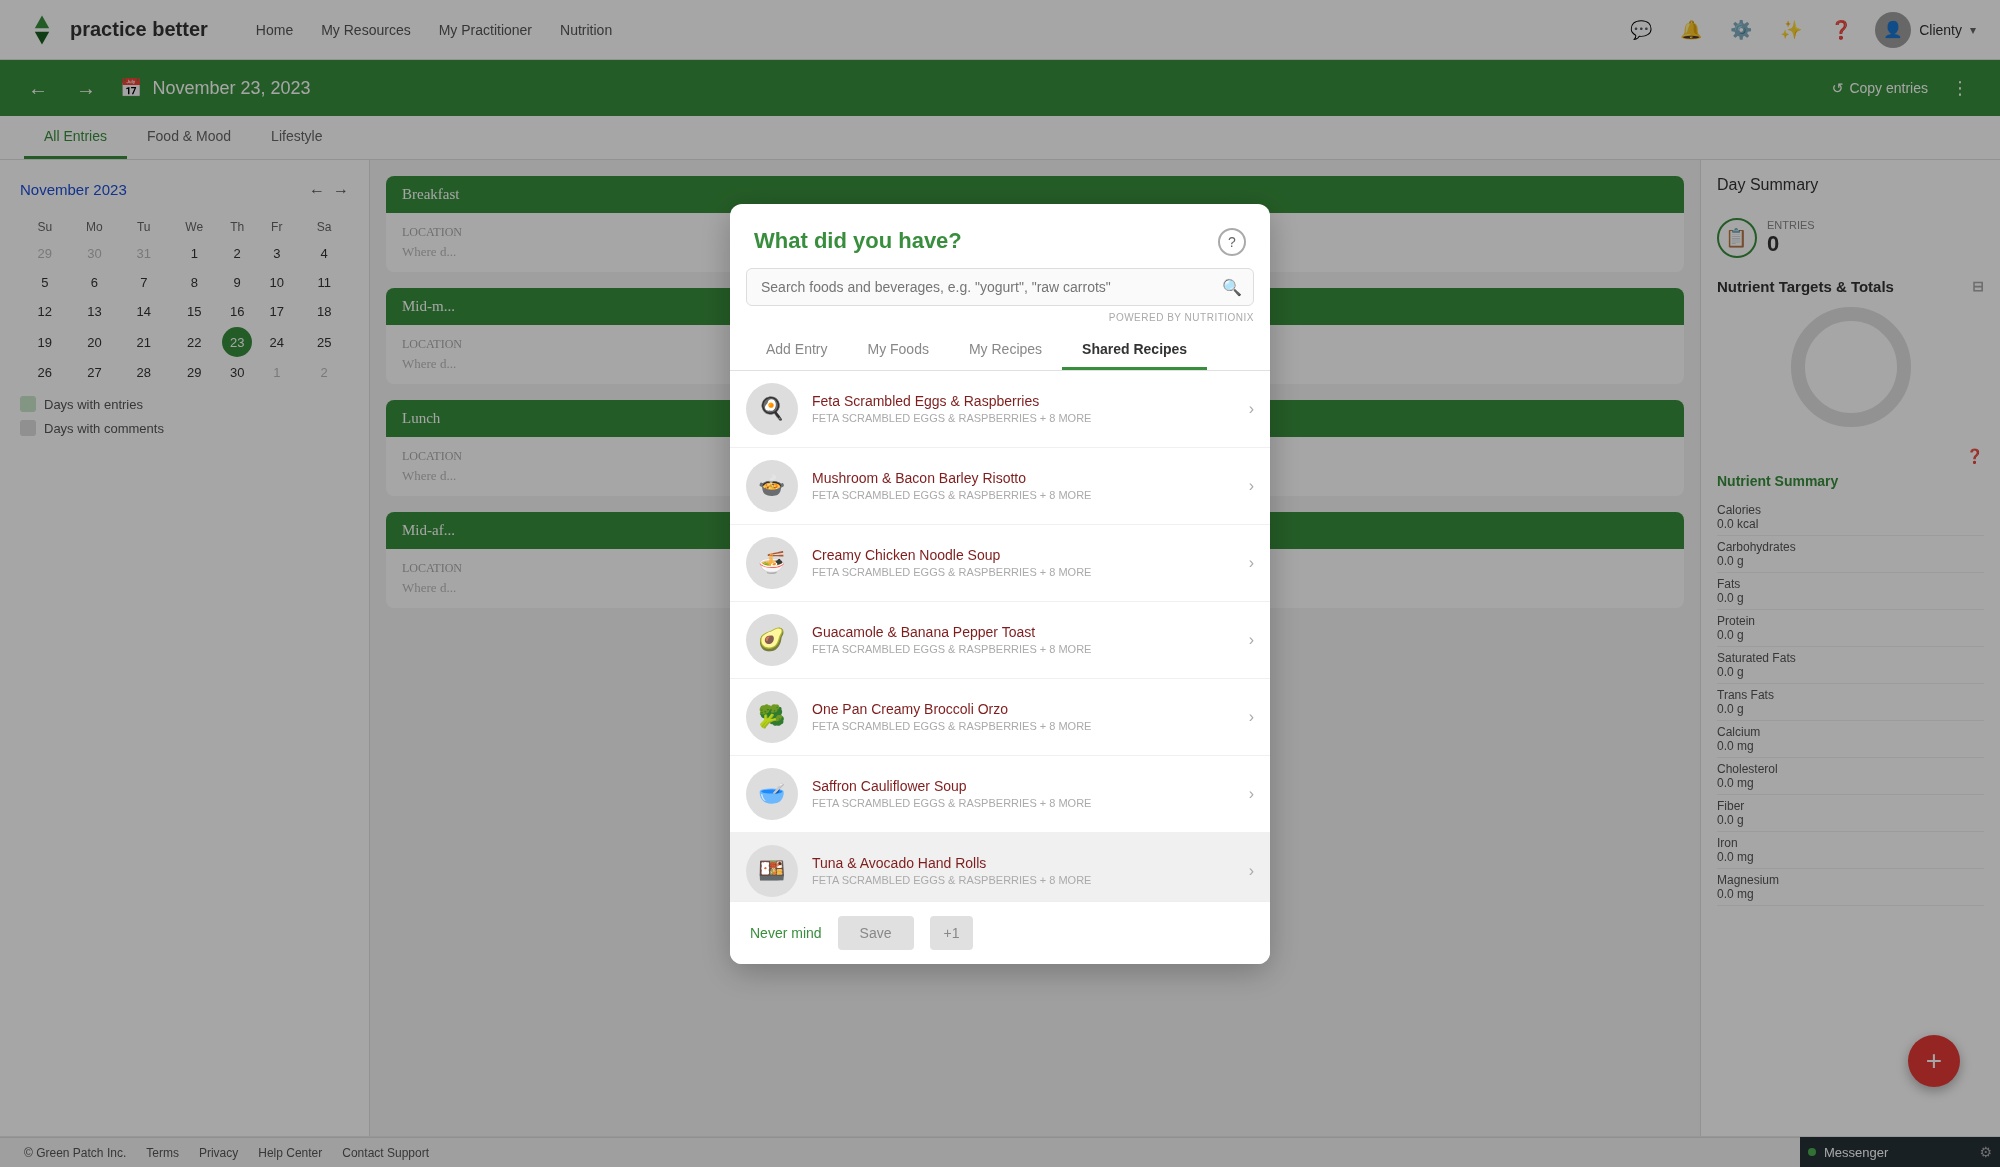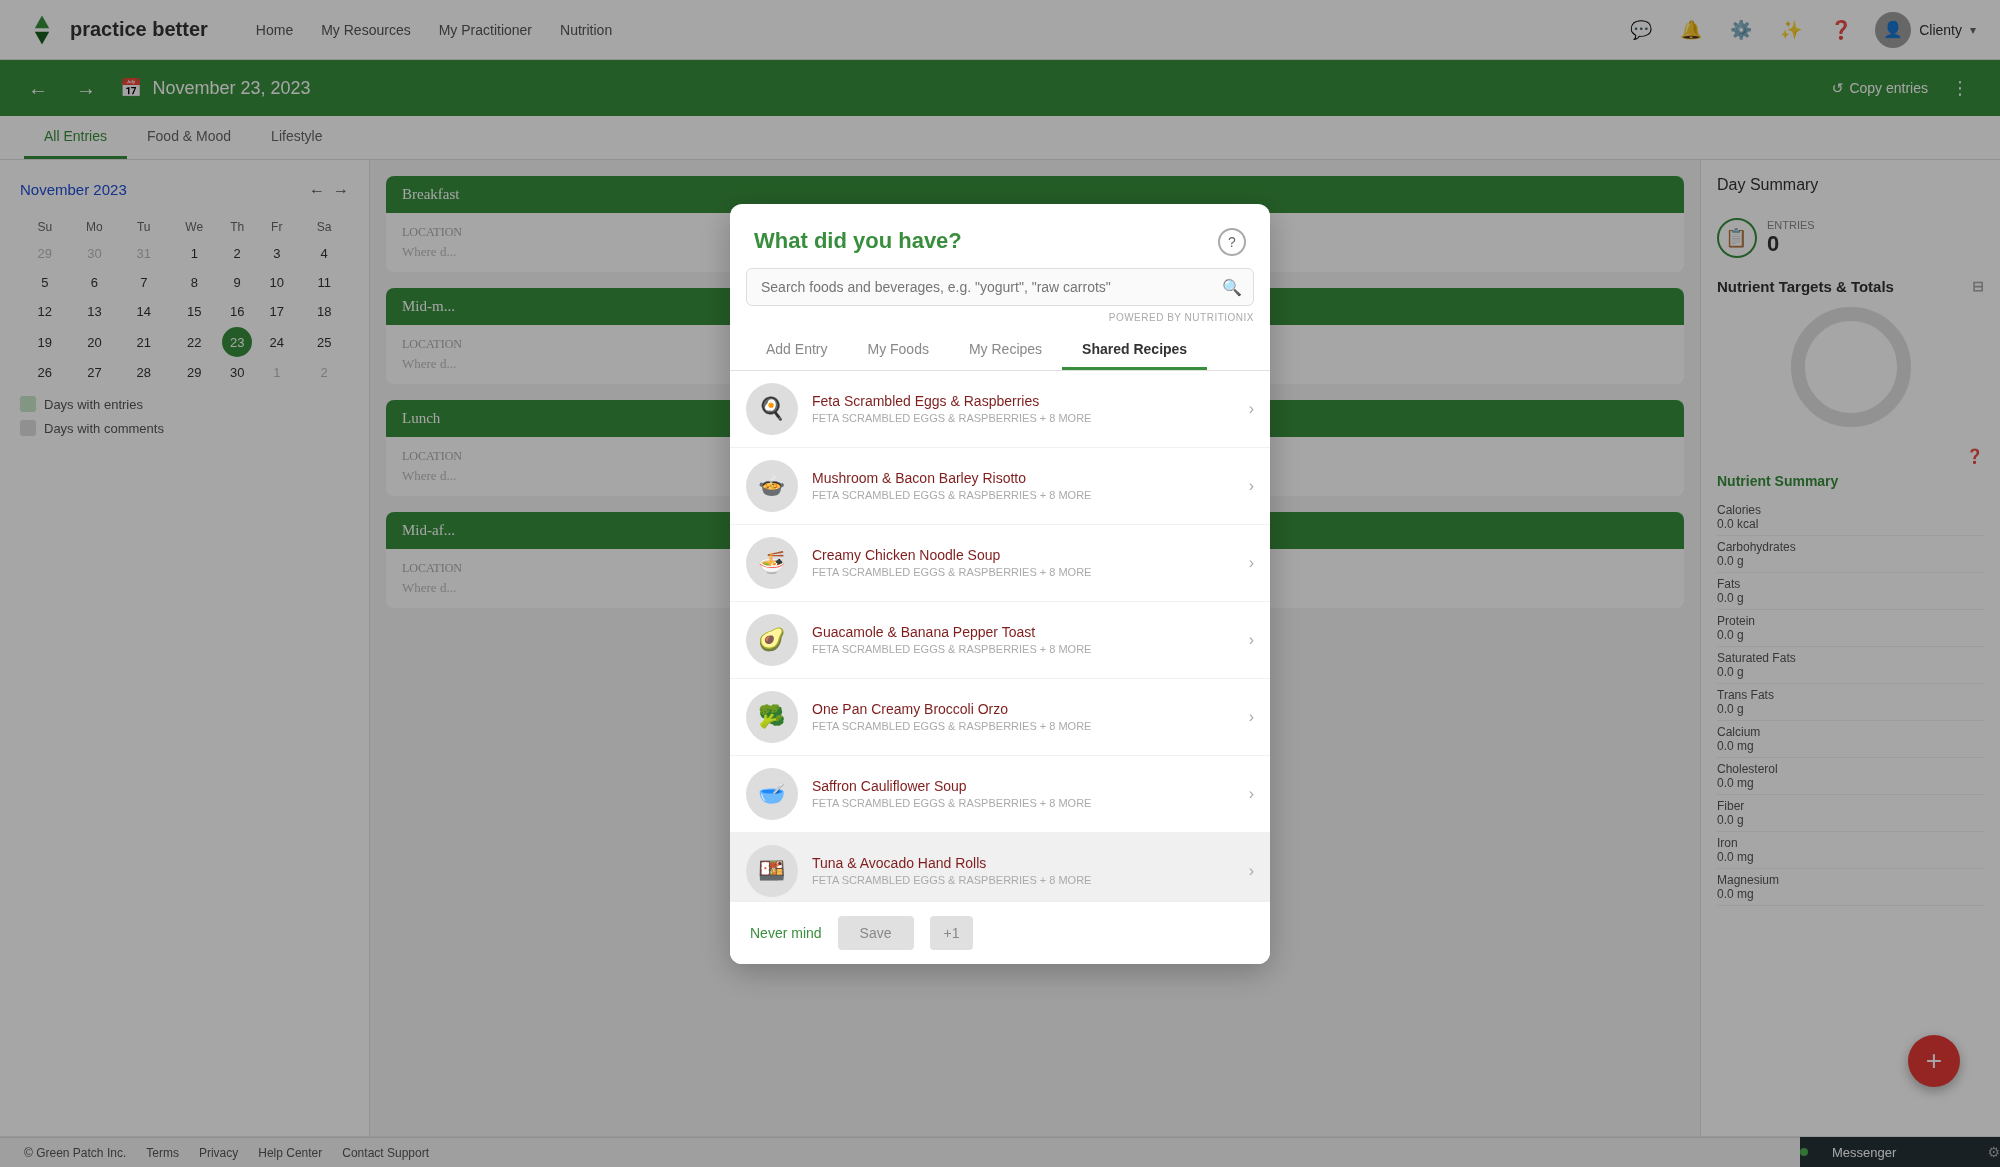--- a/index.html
+++ b/index.html
@@ -364,22 +364,22 @@
     
     .messenger-bar {
       position: fixed;
       bottom: 0;
       right: 0;
       width: 200px;
       height: 30px;
       background: #263238;
       display: flex;
       align-items: center;
-      padding: 0 0;
-      gap: 24px;
+      padding: 0 8px;
+      gap: 8px;
       z-index: 10;
     }
     .messenger-dot { width: 8px; height: 8px; border-radius: 50%; background: #4caf50; }
     .messenger-label { color: white; font-size: 13px; }
     .messenger-gear { color: #aaa; font-size: 14px; margin-left: auto; }
 
     
     .overlay {
       position: fixed;
       top: 0; left: 0; right: 0; bottom: 0;

